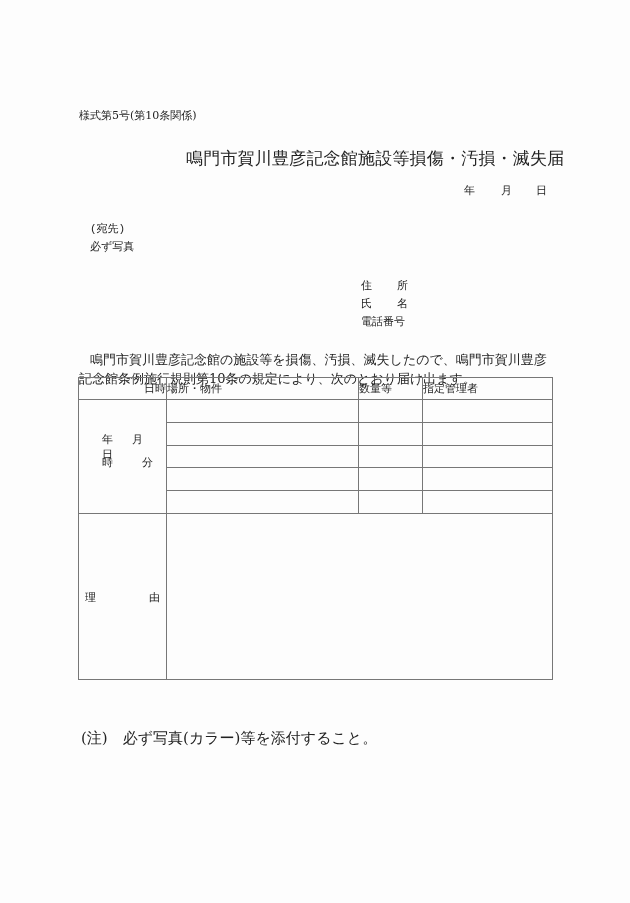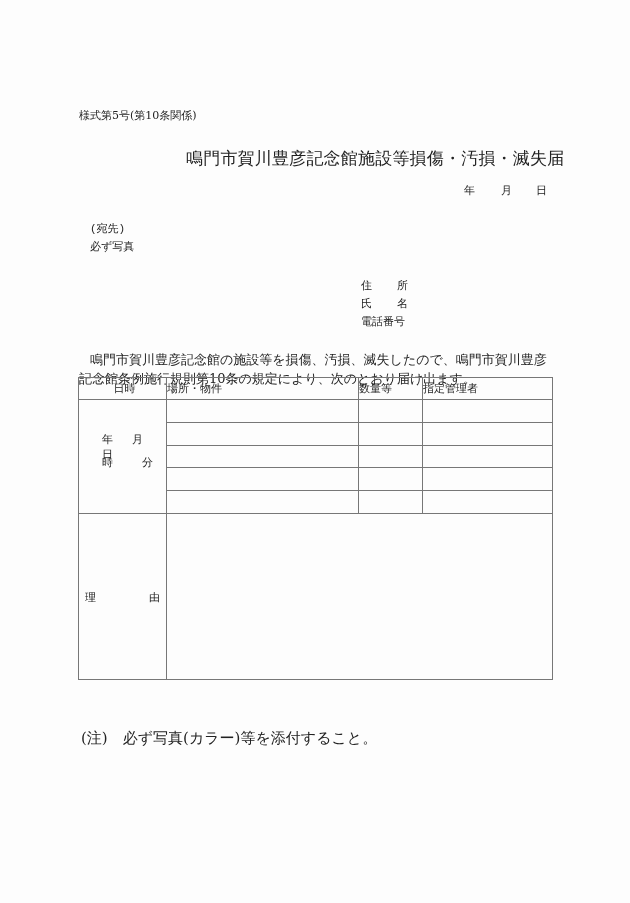--- a/index.html
+++ b/index.html
@@ -41,21 +41,21 @@
       table-layout: fixed;
     }
     table.grid td, table.grid th {
       border: 1px solid #777;
       padding: 0;
       font-weight: normal;
       font-size: 11px;
       vertical-align: middle;
     }
     table.grid th { height: 21px; }
-    .th-datetime { text-align: center; padding-left: 4px !important; margin-left: 12px; }
+    .th-datetime { text-align: right; padding-left: 4px !important; margin-left: 12px; }
     .th-center { text-align: left; }
     .datetime-cell { position: relative; }
     .dt-line1 { position: absolute; left: 23px; top: 32px; word-spacing: 0; }
     .dt-line1 span { display: inline-block; }
     .dt-line2 { position: absolute; left: 23px; top: 55px; }
     .row-cell { height: 21.8px; }
     .reason-row td { height: 165px; }
     .reason-label { position: relative; }
     .reason-label .r1 { position: absolute; left: 6px; top: 76px; }
     .reason-label .r2 { position: absolute; right: 6px; top: 76px; }

